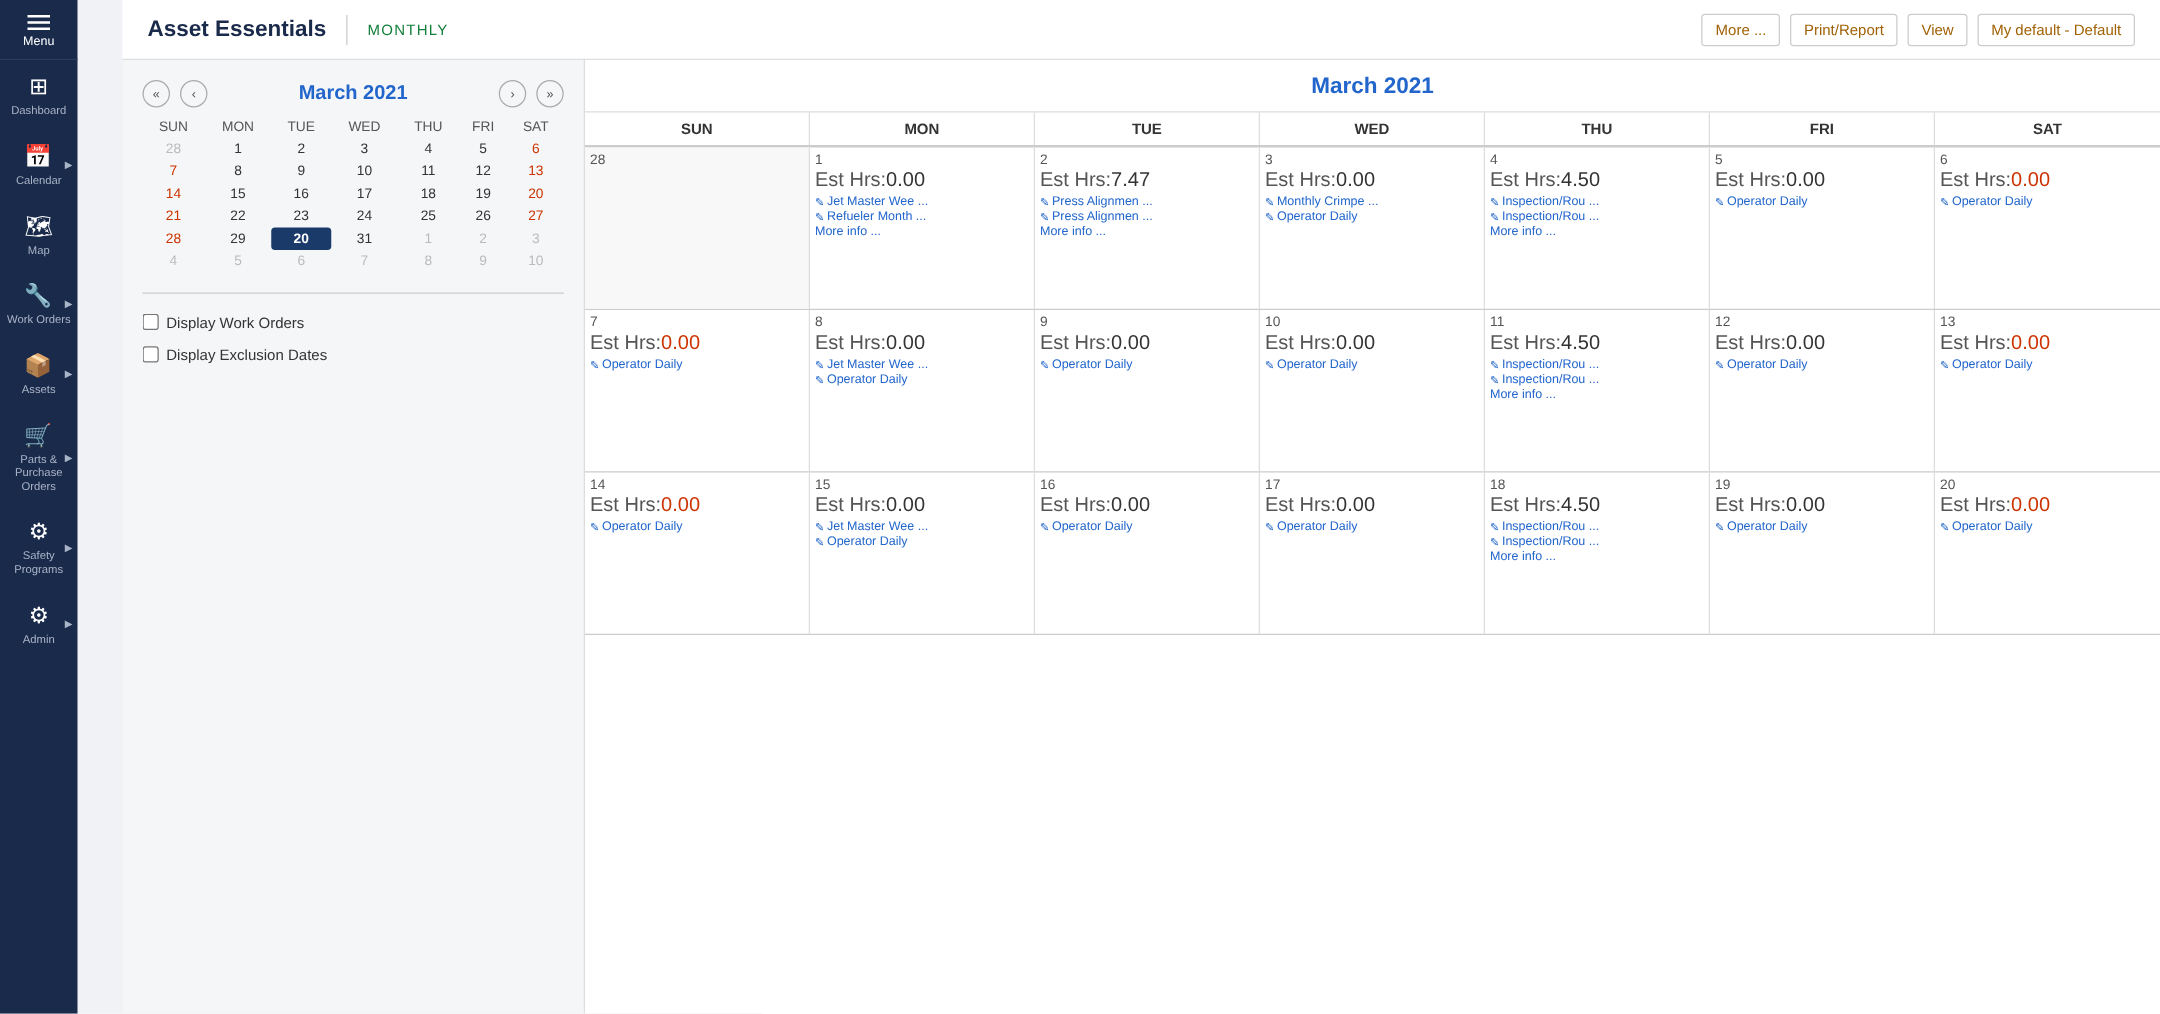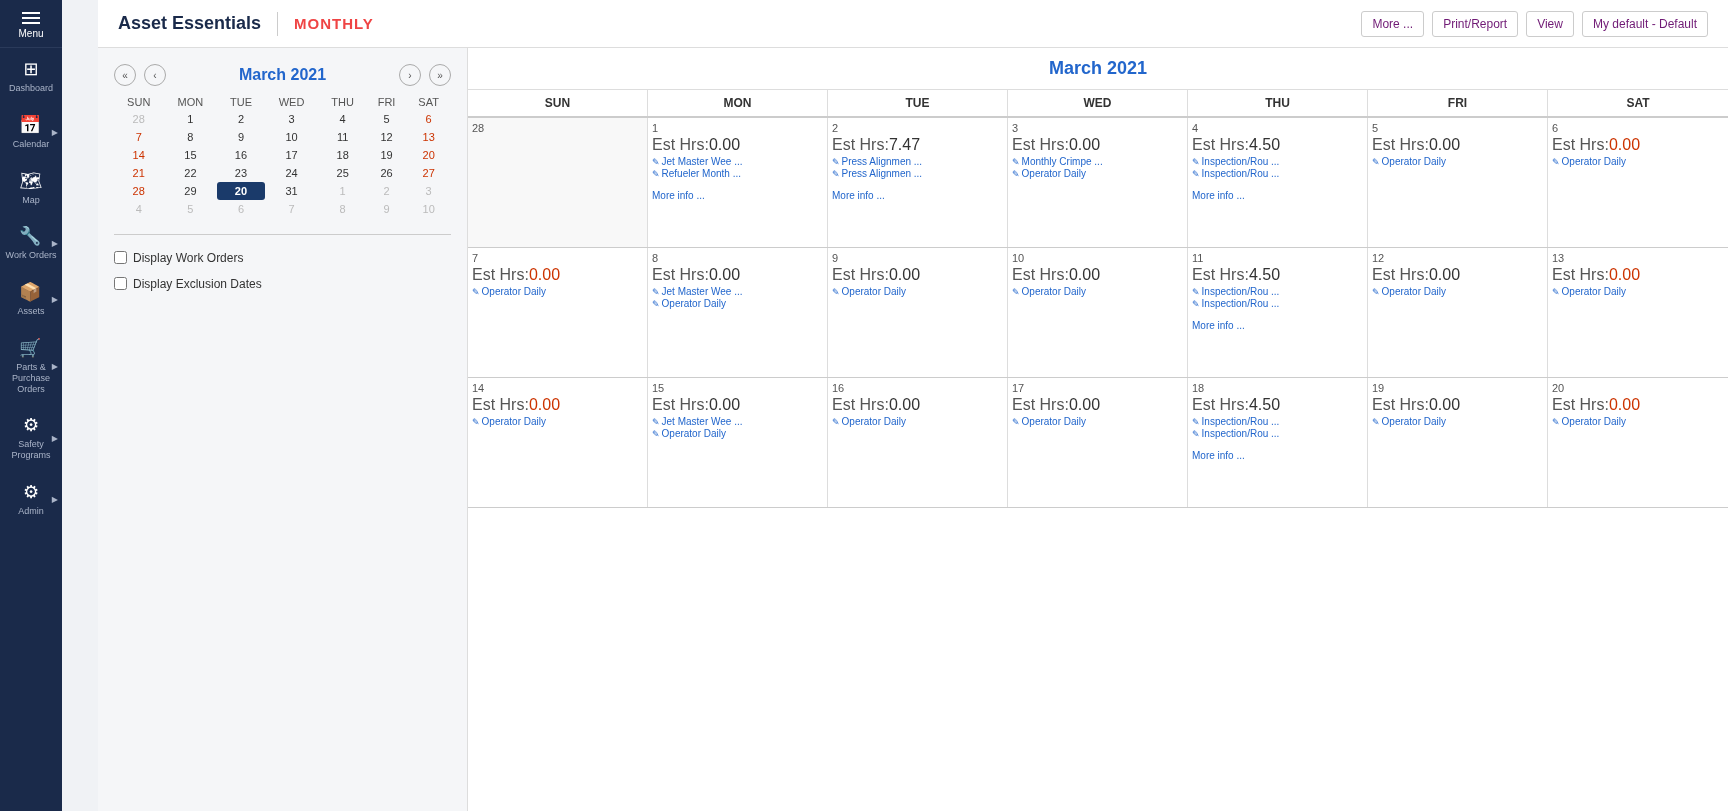--- a/index.html
+++ b/index.html
@@ -58,30 +58,30 @@
       background: white;
       padding: 0 20px;
       height: 48px;
       display: flex;
       align-items: center;
       border-bottom: 1px solid #ddd;
       gap: 16px;
     }
     .header-title { font-size: 18px; font-weight: bold; color: #1a2a4a; }
     .header-divider { width: 1px; height: 24px; background: #ccc; }
-    .header-subtitle { font-size: 15px; color: #ef4444; letter-spacing: 1px; font-weight: bold; }
+    .header-subtitle { font-size: 12px; color: #15803d; letter-spacing: 1px; }
     .header-actions { margin-left: auto; display: flex; gap: 8px; align-items: center; }
     .header-btn {
       padding: 5px 10px;
       border: 1px solid #ccc;
       border-radius: 3px;
       background: white;
       cursor: pointer;
       font-size: 12px;
-      color: #701a75;
+      color: #a16207;
     }
 
     
     .body-layout {
       display: flex;
       flex: 1;
       overflow: hidden;
     }
 
     
@@ -232,21 +232,21 @@
       gap: 2px;
       margin-bottom: 1px;
       font-size: 10px;
       color: #2266cc;
       cursor: pointer;
       white-space: nowrap;
       overflow: hidden;
       text-overflow: ellipsis;
     }
     .cal-event .ev-icon { color: #2266cc; font-size: 9px; }
-    .more-info { font-size: 10px; color: #2266cc; cursor: pointer; margin-top: 11px; }
+    .more-info { font-size: 10px; color: #2266cc; cursor: pointer; margin-top: 1px; }
   </style>
 </head>
 <body>
 
 <div class="sidebar">
   <div class="sidebar-menu-btn">
     <div class="hamburger">
       <span></span>
         <span></span>
         <span></span>

